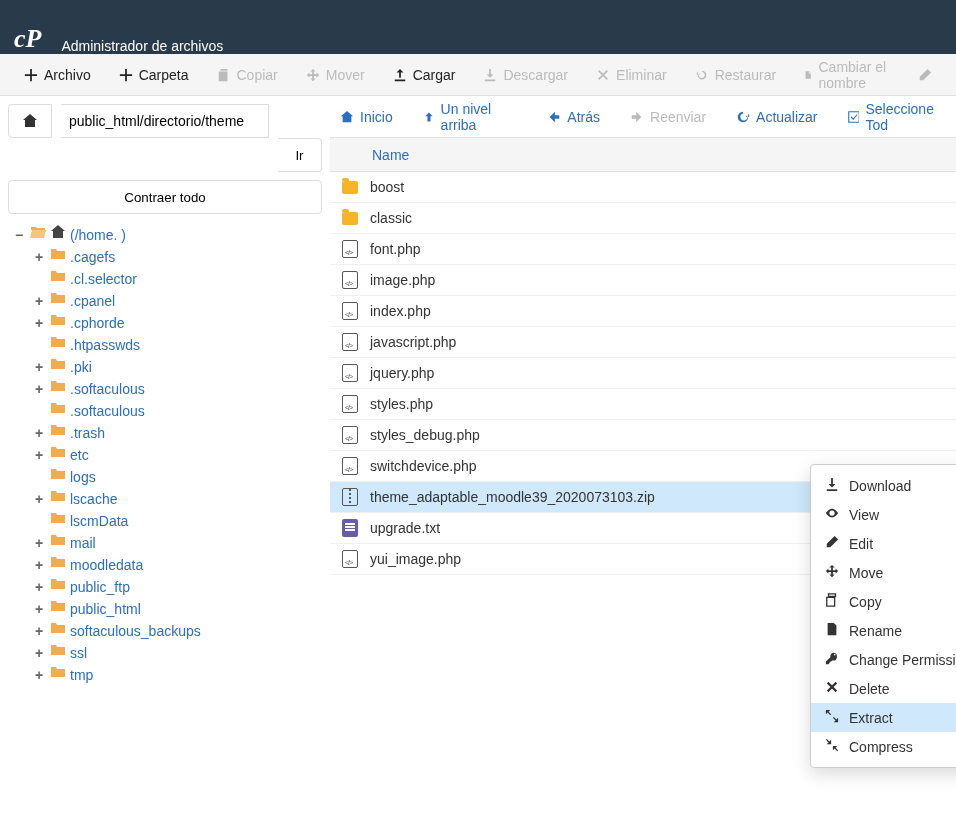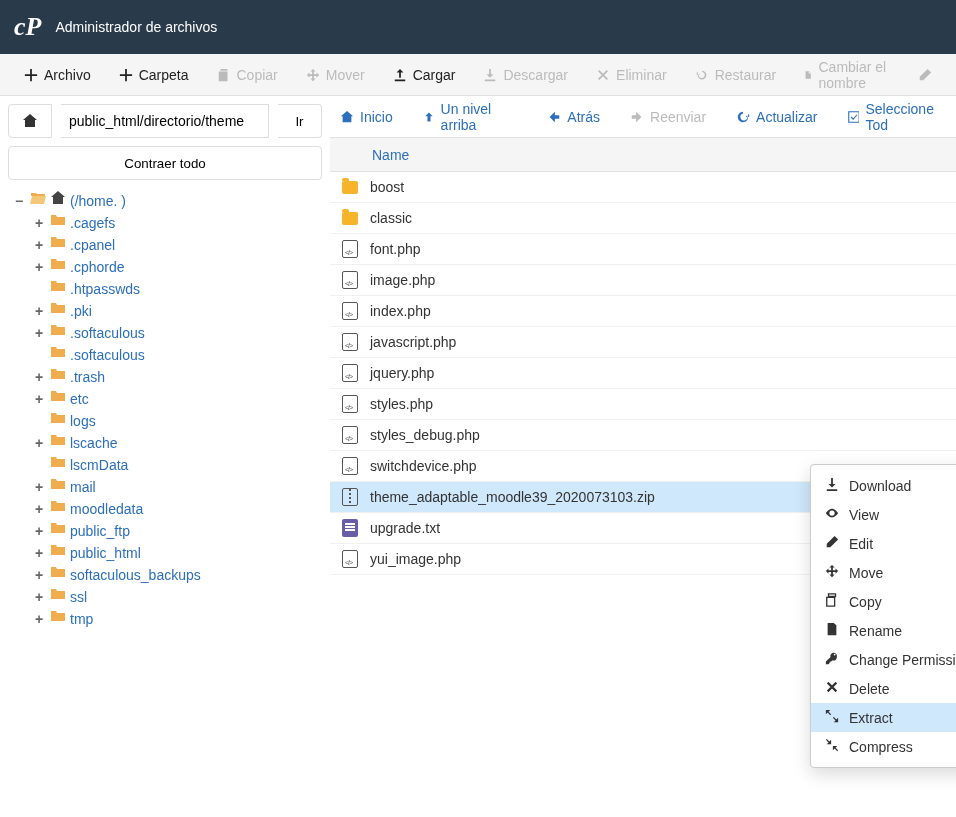--- a/index.html
+++ b/index.html
@@ -1,33 +1,33 @@
 <!DOCTYPE html>
 <html><head>
 <meta charset="utf-8">
 <style>
 * { margin: 0; padding: 0; box-sizing: border-box; font-family: -apple-system, BlinkMacSystemFont, "Segoe UI", Arial, sans-serif; }
 body { width: 956px; height: 817px; overflow: hidden; background: #fff; font-size: 14px; color: #333; }
 
-.header { background: #293a4a; color: #fff; height: 54px; display: flex; align-items: center; padding: 0 14px; gap: 14px; }
+.header { background: #293a4a; color: #fff; height: 54px; display: flex; align-items: flex-end; padding: 0 14px; gap: 20px; }
 .header .logo { font-size: 26px; font-weight: bold; font-style: italic; font-family: Georgia, serif; }
 .header .title { font-size: 14px; font-weight: 300; }
 
 .toolbar { background: #f5f5f5; border-bottom: 1px solid #e0e0e0; height: 42px; display: flex; align-items: center; padding: 0 10px; gap: 0; }
 .tb-btn { display: inline-flex; align-items: center; gap: 6px; padding: 6px 14px; color: #555; cursor: pointer; font-size: 14px; border-right: 0; }
 .tb-btn.disabled { color: #bbb; }
 .tb-btn.dark { color: #222; justify-content: center; }
 
 .body-row { display: flex; height: calc(100% - 96px); }
 
 .left-col { width: 330px; padding: 8px; border-right: 0; }
 .path-row { display: flex; gap: 9px; margin-bottom: 8px; }
 .path-home { width: 44px; height: 34px; border: 1px solid #ddd; border-radius: 4px 0 0 4px; display: flex; align-items: center; justify-content: center; }
 .path-input { flex: 1; border: 1px solid #ddd; border-left: 0; height: 34px; padding: 0 8px; font-size: 14px; }
-.path-go { width: 44px; height: 34px; border: 1px solid #ddd; border-left: 0; border-radius: 0 4px 4px 0; background: #fff; display:flex; align-items:center; justify-content:center; }
+.path-go { width: 44px; height: 34px; border: 1px solid #ddd; border-left: 0; border-radius: 0 4px 4px 0; background: #fff; display:flex; align-items:center; justify-content:center;margin-top:34px; }
 
 .collapse-all { width: 100%; height: 34px; border: 1px solid #ddd; border-radius: 4px; background: #fff; text-align: center; margin-bottom: 10px; display:flex; align-items:center; justify-content:center; }
 
 .tree { font-size: 14px; line-height: 22px; padding-left: 4px; }
 .tree-item { display: flex; align-items: center; gap: 4px; white-space: nowrap; }
 .tree-children { padding-left: 20px; }
 .expander { width: 14px; text-align: center; color: #666; font-weight: bold; cursor: pointer; display:inline-block;}
 .expander.noexp { visibility: hidden; }
 .folder-icon { color: #f0ad4e; }
 .folder-icon.open { color: #f0ad4e; }
@@ -159,20 +159,27 @@
       </div>
       <div class="tree-children" id="tree-children">
           <div class="tree-item">
             <span class="expander ">+</span>
             <span class="folder-icon"><svg class="ico-lg" viewBox="0 0 16 16">
                 <path fill="#f0ad4e" d="M1 3h5l1 2h8v8H1z"></path>
               </svg></span>
             <a href="#">.cagefs</a>
           </div>
           <div class="tree-item">
+            <span class="expander noexp">+</span>
+            <span class="folder-icon"><svg class="ico-lg" viewBox="0 0 16 16">
+                <path fill="#f0ad4e" d="M1 3h5l1 2h8v8H1z"></path>
+              </svg></span>
+            <a href="#">.cl.selector</a>
+          </div>
+          <div class="tree-item">
             <span class="expander ">+</span>
             <span class="folder-icon"><svg class="ico-lg" viewBox="0 0 16 16">
                 <path fill="#f0ad4e" d="M1 3h5l1 2h8v8H1z"></path>
               </svg></span>
             <a href="#">.cpanel</a>
           </div>
           <div class="tree-item">
             <span class="expander ">+</span>
             <span class="folder-icon"><svg class="ico-lg" viewBox="0 0 16 16">
                 <path fill="#f0ad4e" d="M1 3h5l1 2h8v8H1z"></path>

